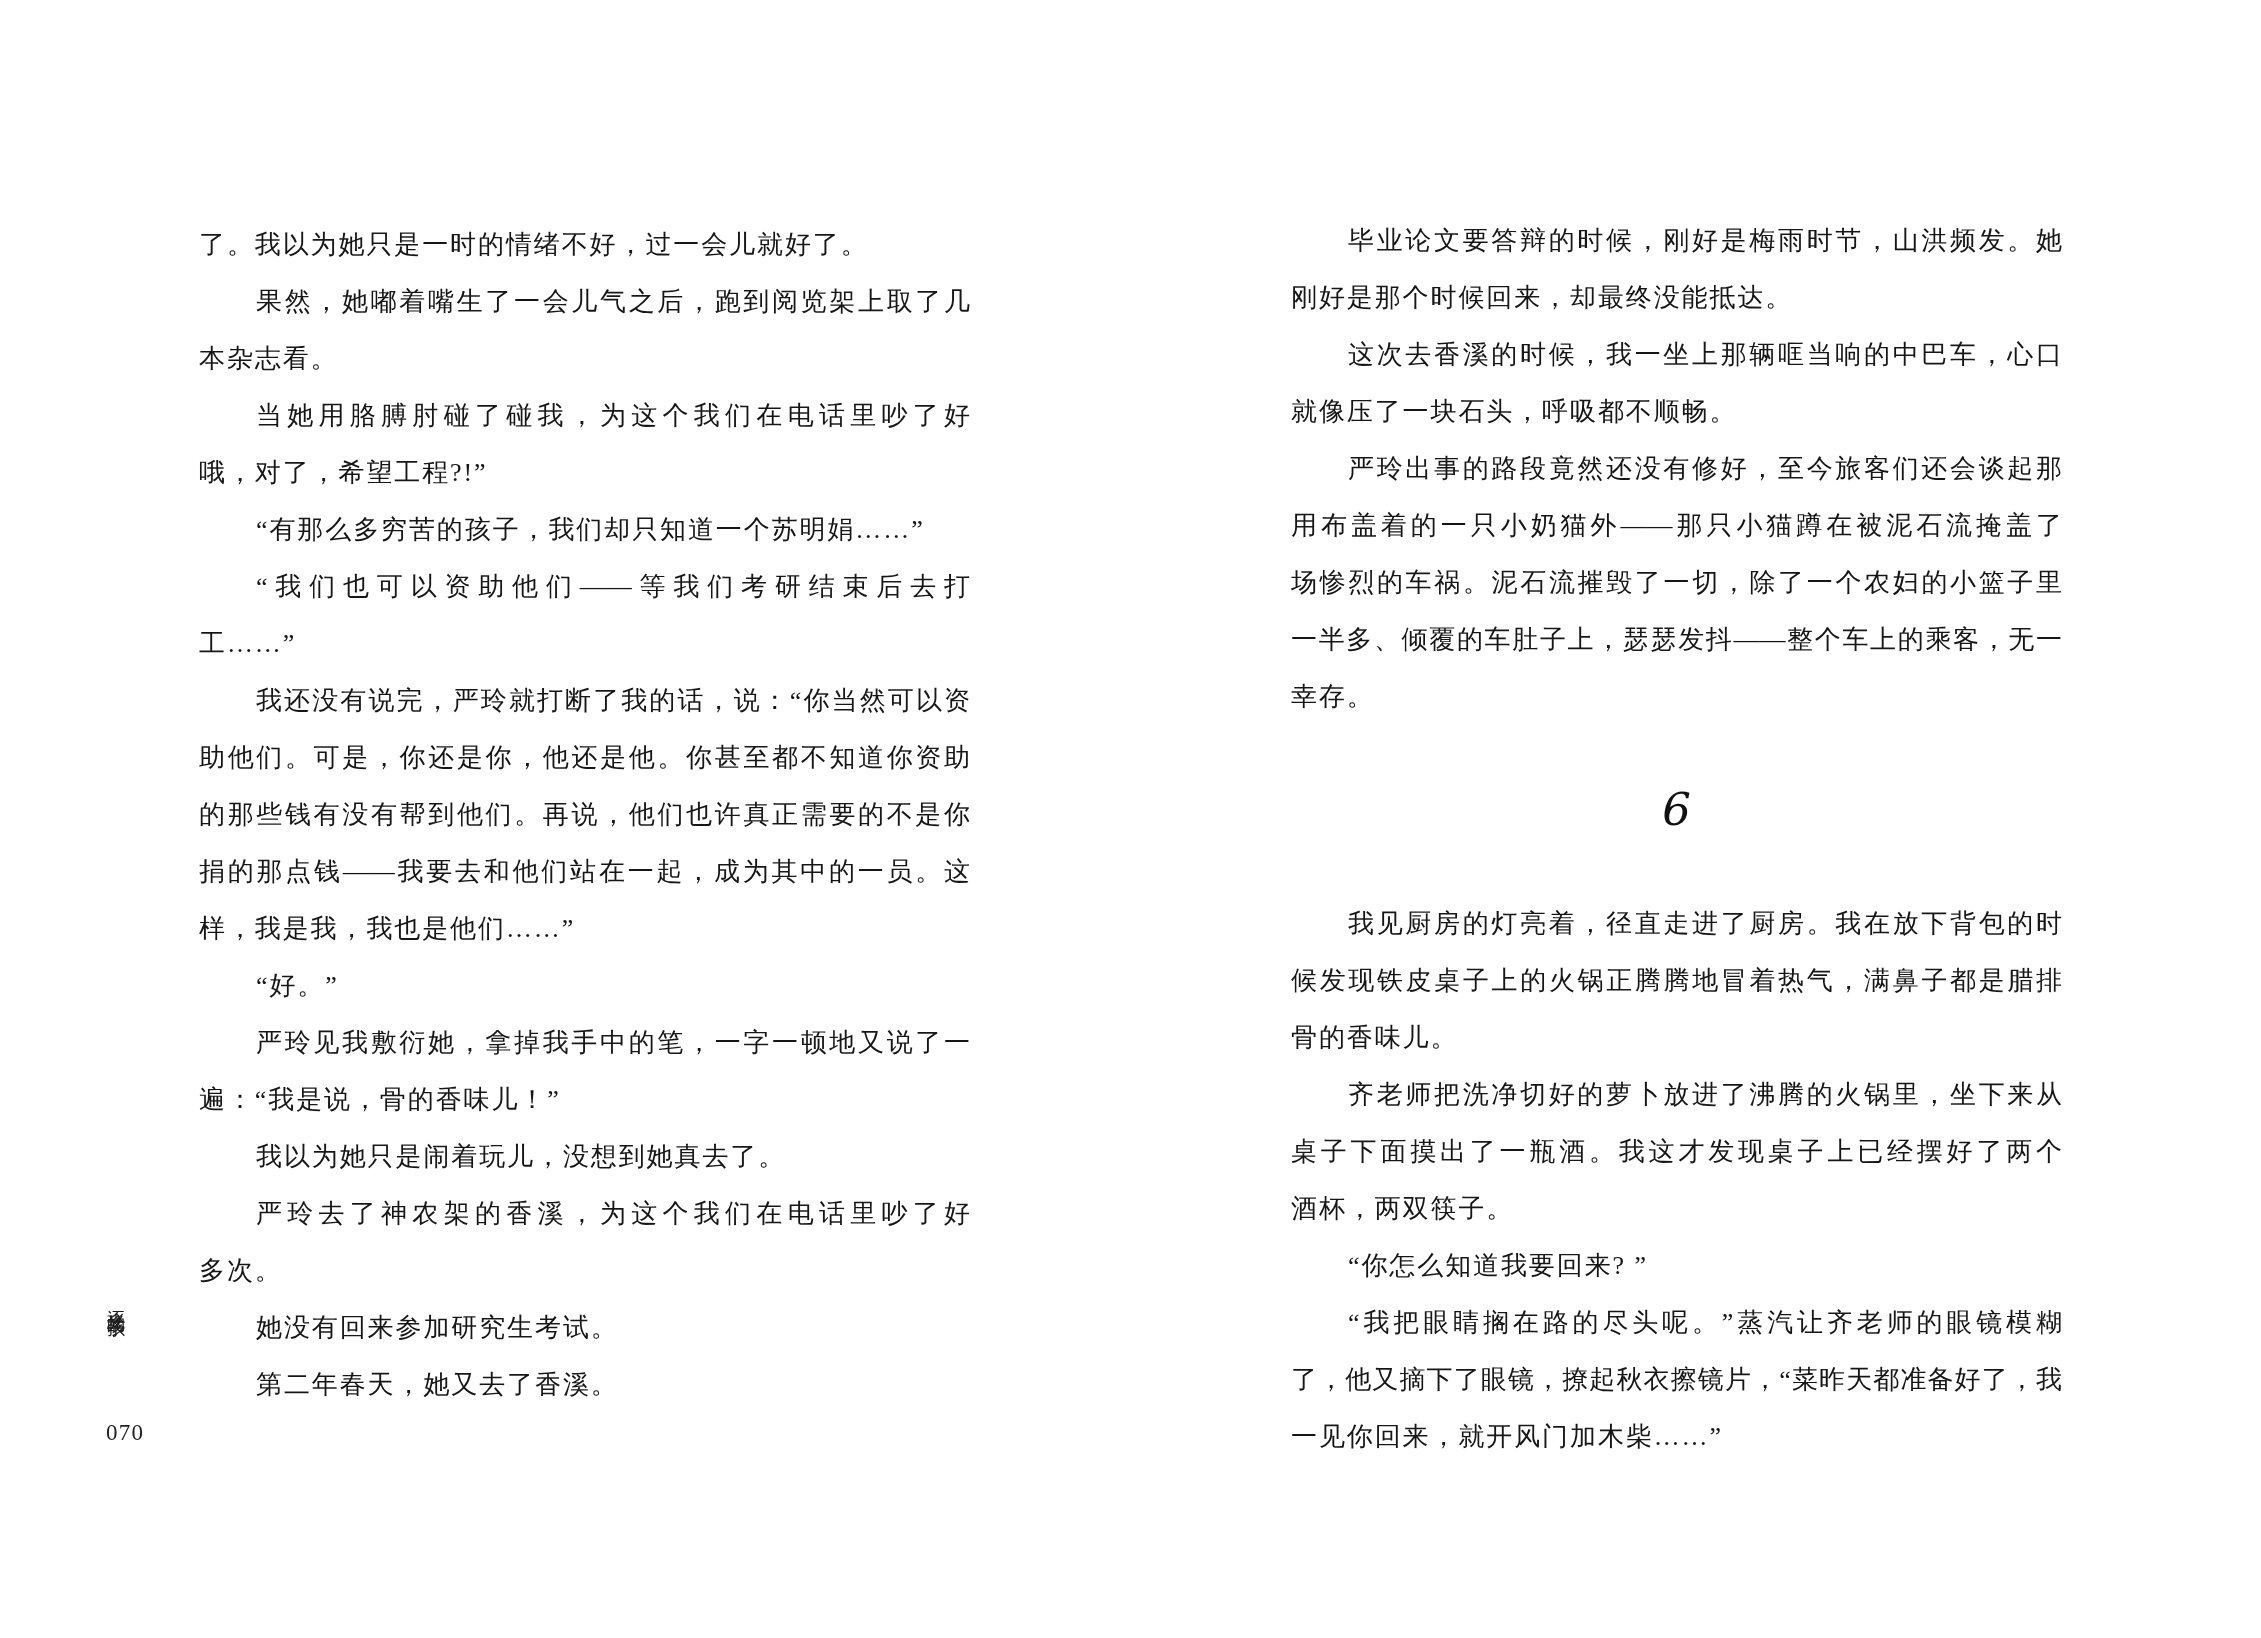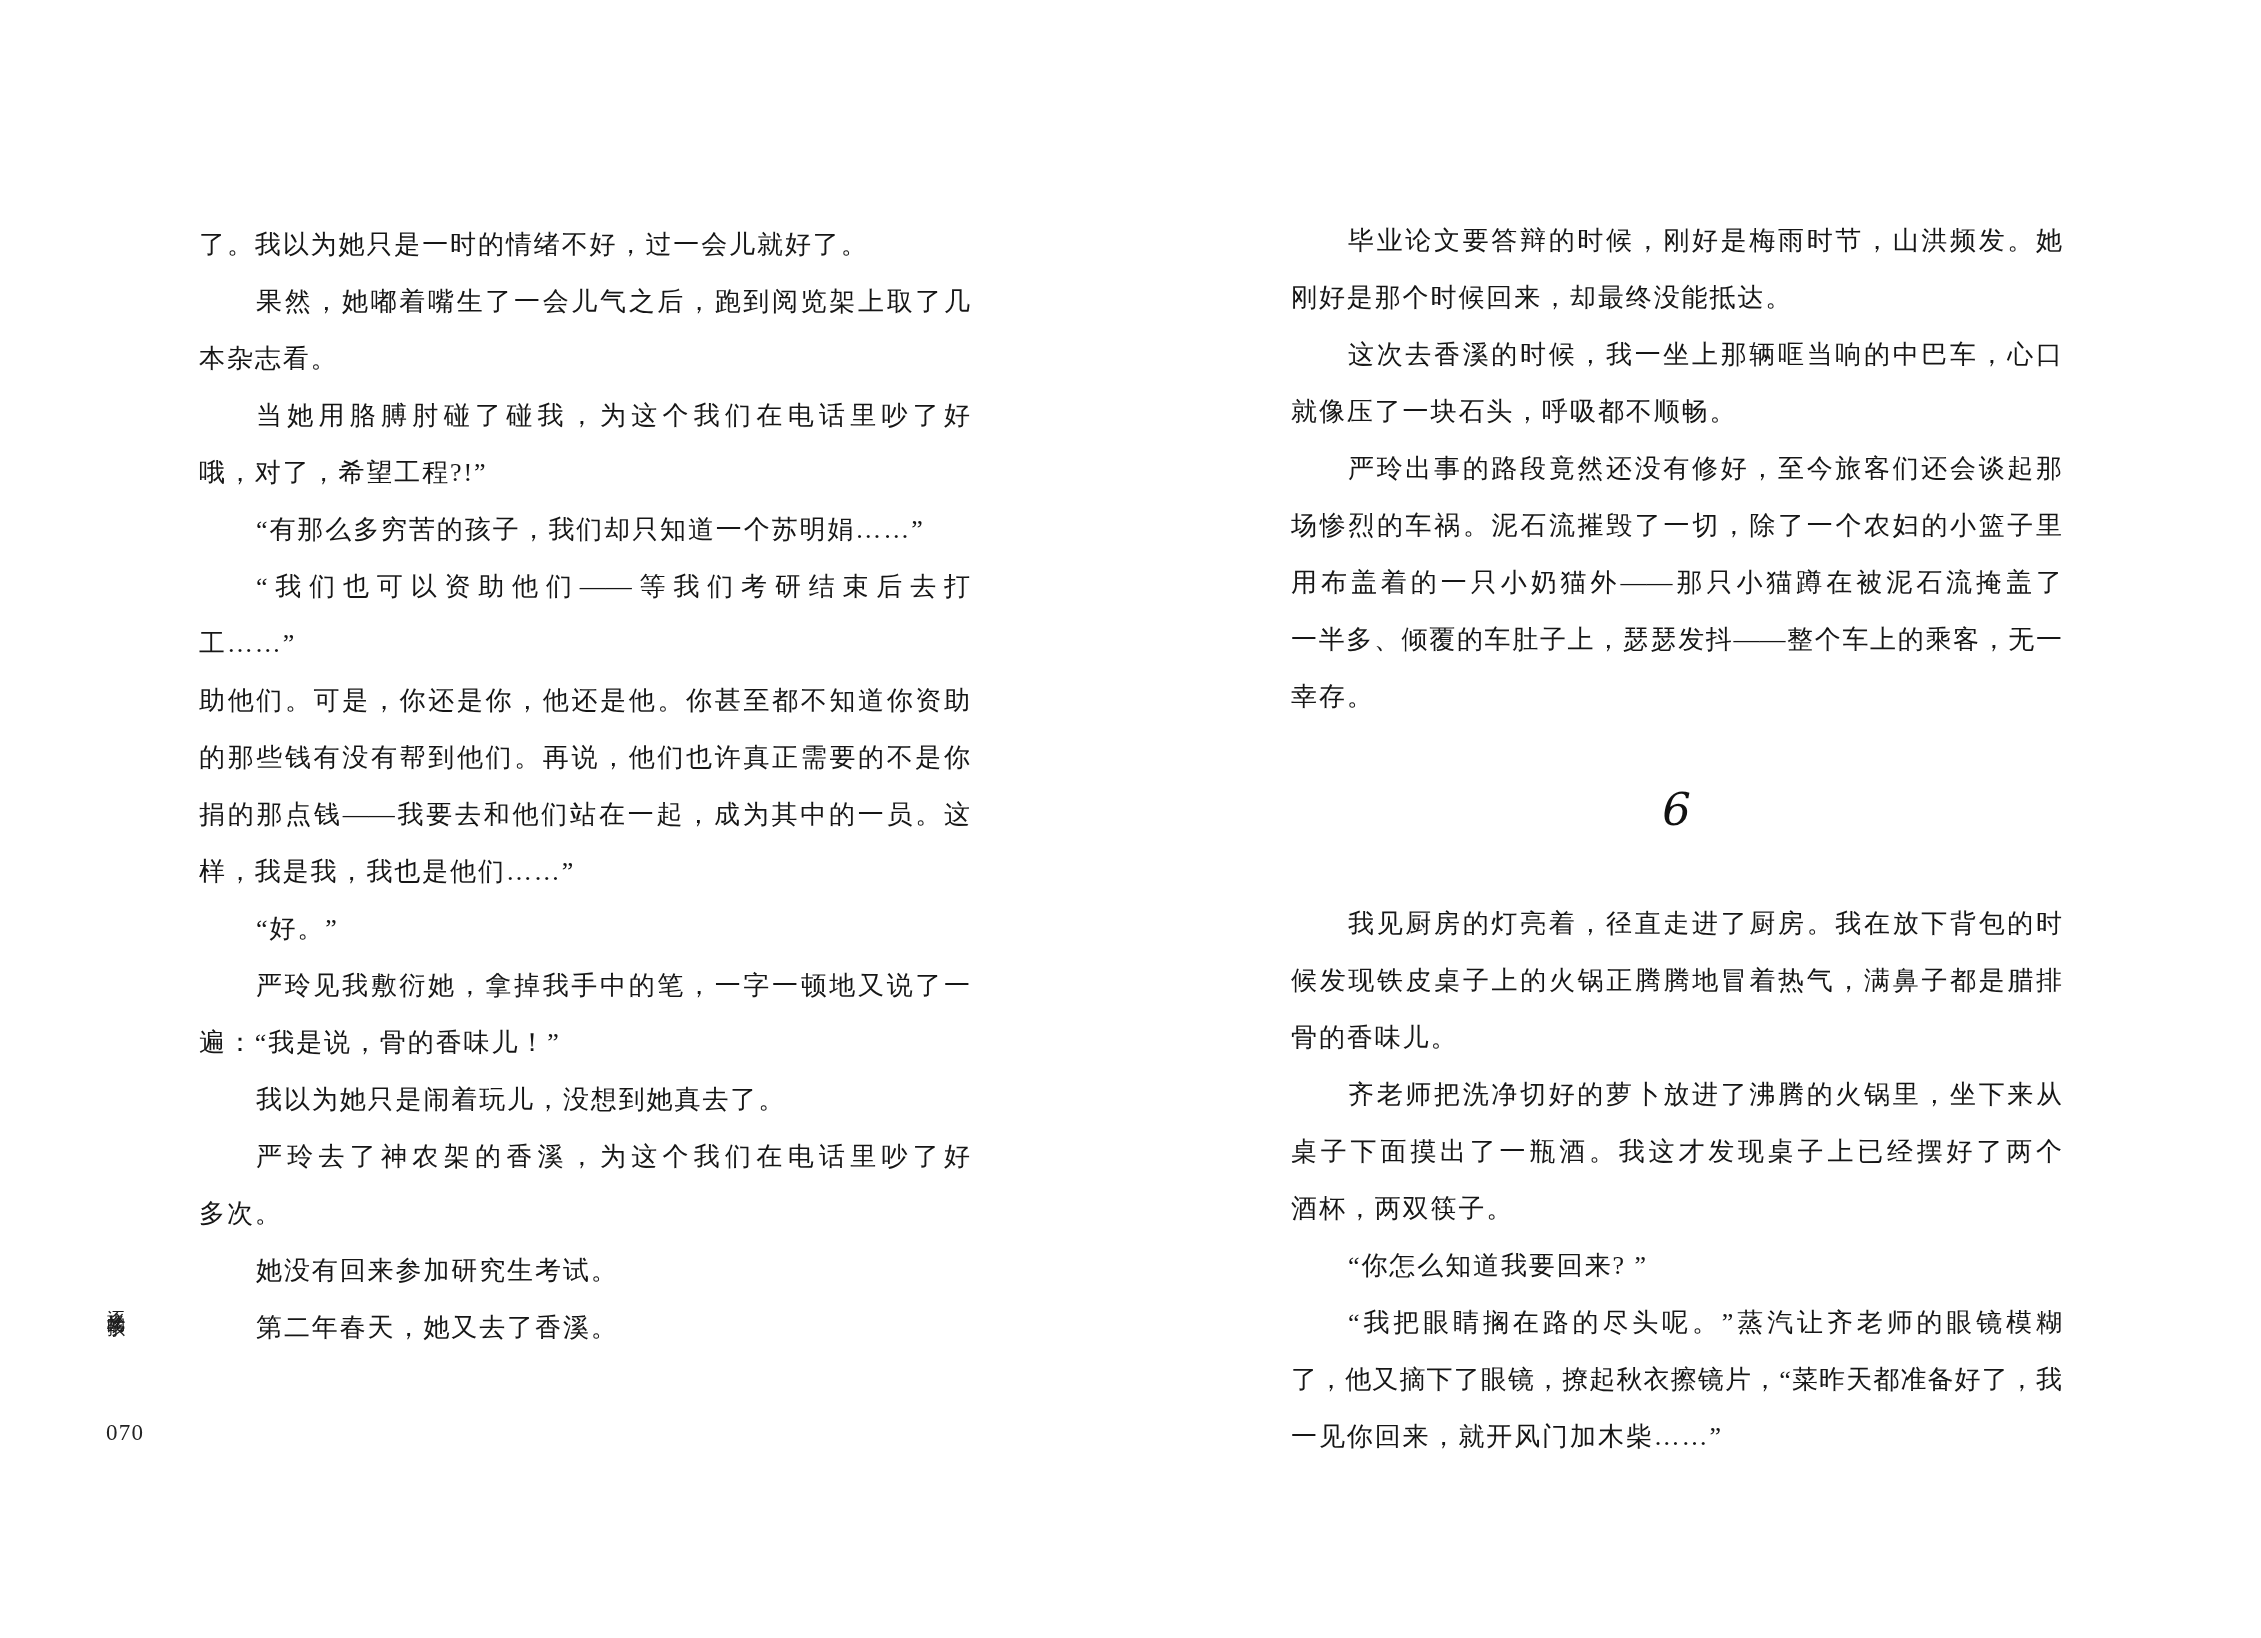--- a/index.html
+++ b/index.html
@@ -61,20 +61,21 @@
 
   <div class="text-col col-left">
       <div class="line">了。我以为她只是一时的情绪不好，过一会儿就好了。</div>
       <div class="line indent fill">果然，她嘟着嘴生了一会儿气之后，跑到阅览架上取了几</div>
       <div class="line">本杂志看。</div>
       <div class="line indent fill">当她用胳膊肘碰了碰我，为这个我们在电话里吵了好</div>
       <div class="line">哦，对了，希望工程?!”</div>
       <div class="line indent">“有那么多穷苦的孩子，我们却只知道一个苏明娟……”</div>
       <div class="line indent fill">“我们也可以资助他们——等我们考研结束后去打</div>
       <div class="line">工……”</div>
+      <div class="line indent fill">我还没有说完，严玲就打断了我的话，说：“你当然可以资</div>
       <div class="line fill">助他们。可是，你还是你，他还是他。你甚至都不知道你资助</div>
       <div class="line fill">的那些钱有没有帮到他们。再说，他们也许真正需要的不是你</div>
       <div class="line fill">捐的那点钱——我要去和他们站在一起，成为其中的一员。这</div>
       <div class="line">样，我是我，我也是他们……”</div>
       <div class="line indent">“好。”</div>
       <div class="line indent fill">严玲见我敷衍她，拿掉我手中的笔，一字一顿地又说了一</div>
       <div class="line">遍：“我是说，骨的香味儿！”</div>
       <div class="line indent">我以为她只是闹着玩儿，没想到她真去了。</div>
       <div class="line indent fill">严玲去了神农架的香溪，为这个我们在电话里吵了好</div>
       <div class="line">多次。</div>
@@ -86,22 +87,22 @@
 
   <div class="folio folio-left">070</div>
 
   <div class="text-col col-right">
     <div>
         <div class="line indent fill">毕业论文要答辩的时候，刚好是梅雨时节，山洪频发。她</div>
         <div class="line">刚好是那个时候回来，却最终没能抵达。</div>
         <div class="line indent fill">这次去香溪的时候，我一坐上那辆哐当响的中巴车，心口</div>
         <div class="line">就像压了一块石头，呼吸都不顺畅。</div>
         <div class="line indent fill">严玲出事的路段竟然还没有修好，至今旅客们还会谈起那</div>
+        <div class="line fill">用布盖着的一只小奶猫外——那只小猫蹲在被泥石流掩盖了</div>
         <div class="line fill">场惨烈的车祸。泥石流摧毁了一切，除了一个农妇的小篮子里</div>
-        <div class="line fill">用布盖着的一只小奶猫外——那只小猫蹲在被泥石流掩盖了</div>
         <div class="line fill">一半多、倾覆的车肚子上，瑟瑟发抖——整个车上的乘客，无一</div>
         <div class="line">幸存。</div>
       </div>
     <div class="section-number">6</div>
     <div>
         <div class="line indent fill">我见厨房的灯亮着，径直走进了厨房。我在放下背包的时</div>
         <div class="line fill">候发现铁皮桌子上的火锅正腾腾地冒着热气，满鼻子都是腊排</div>
         <div class="line">骨的香味儿。</div>
         <div class="line indent fill">齐老师把洗净切好的萝卜放进了沸腾的火锅里，坐下来从</div>
         <div class="line fill">桌子下面摸出了一瓶酒。我这才发现桌子上已经摆好了两个</div>

